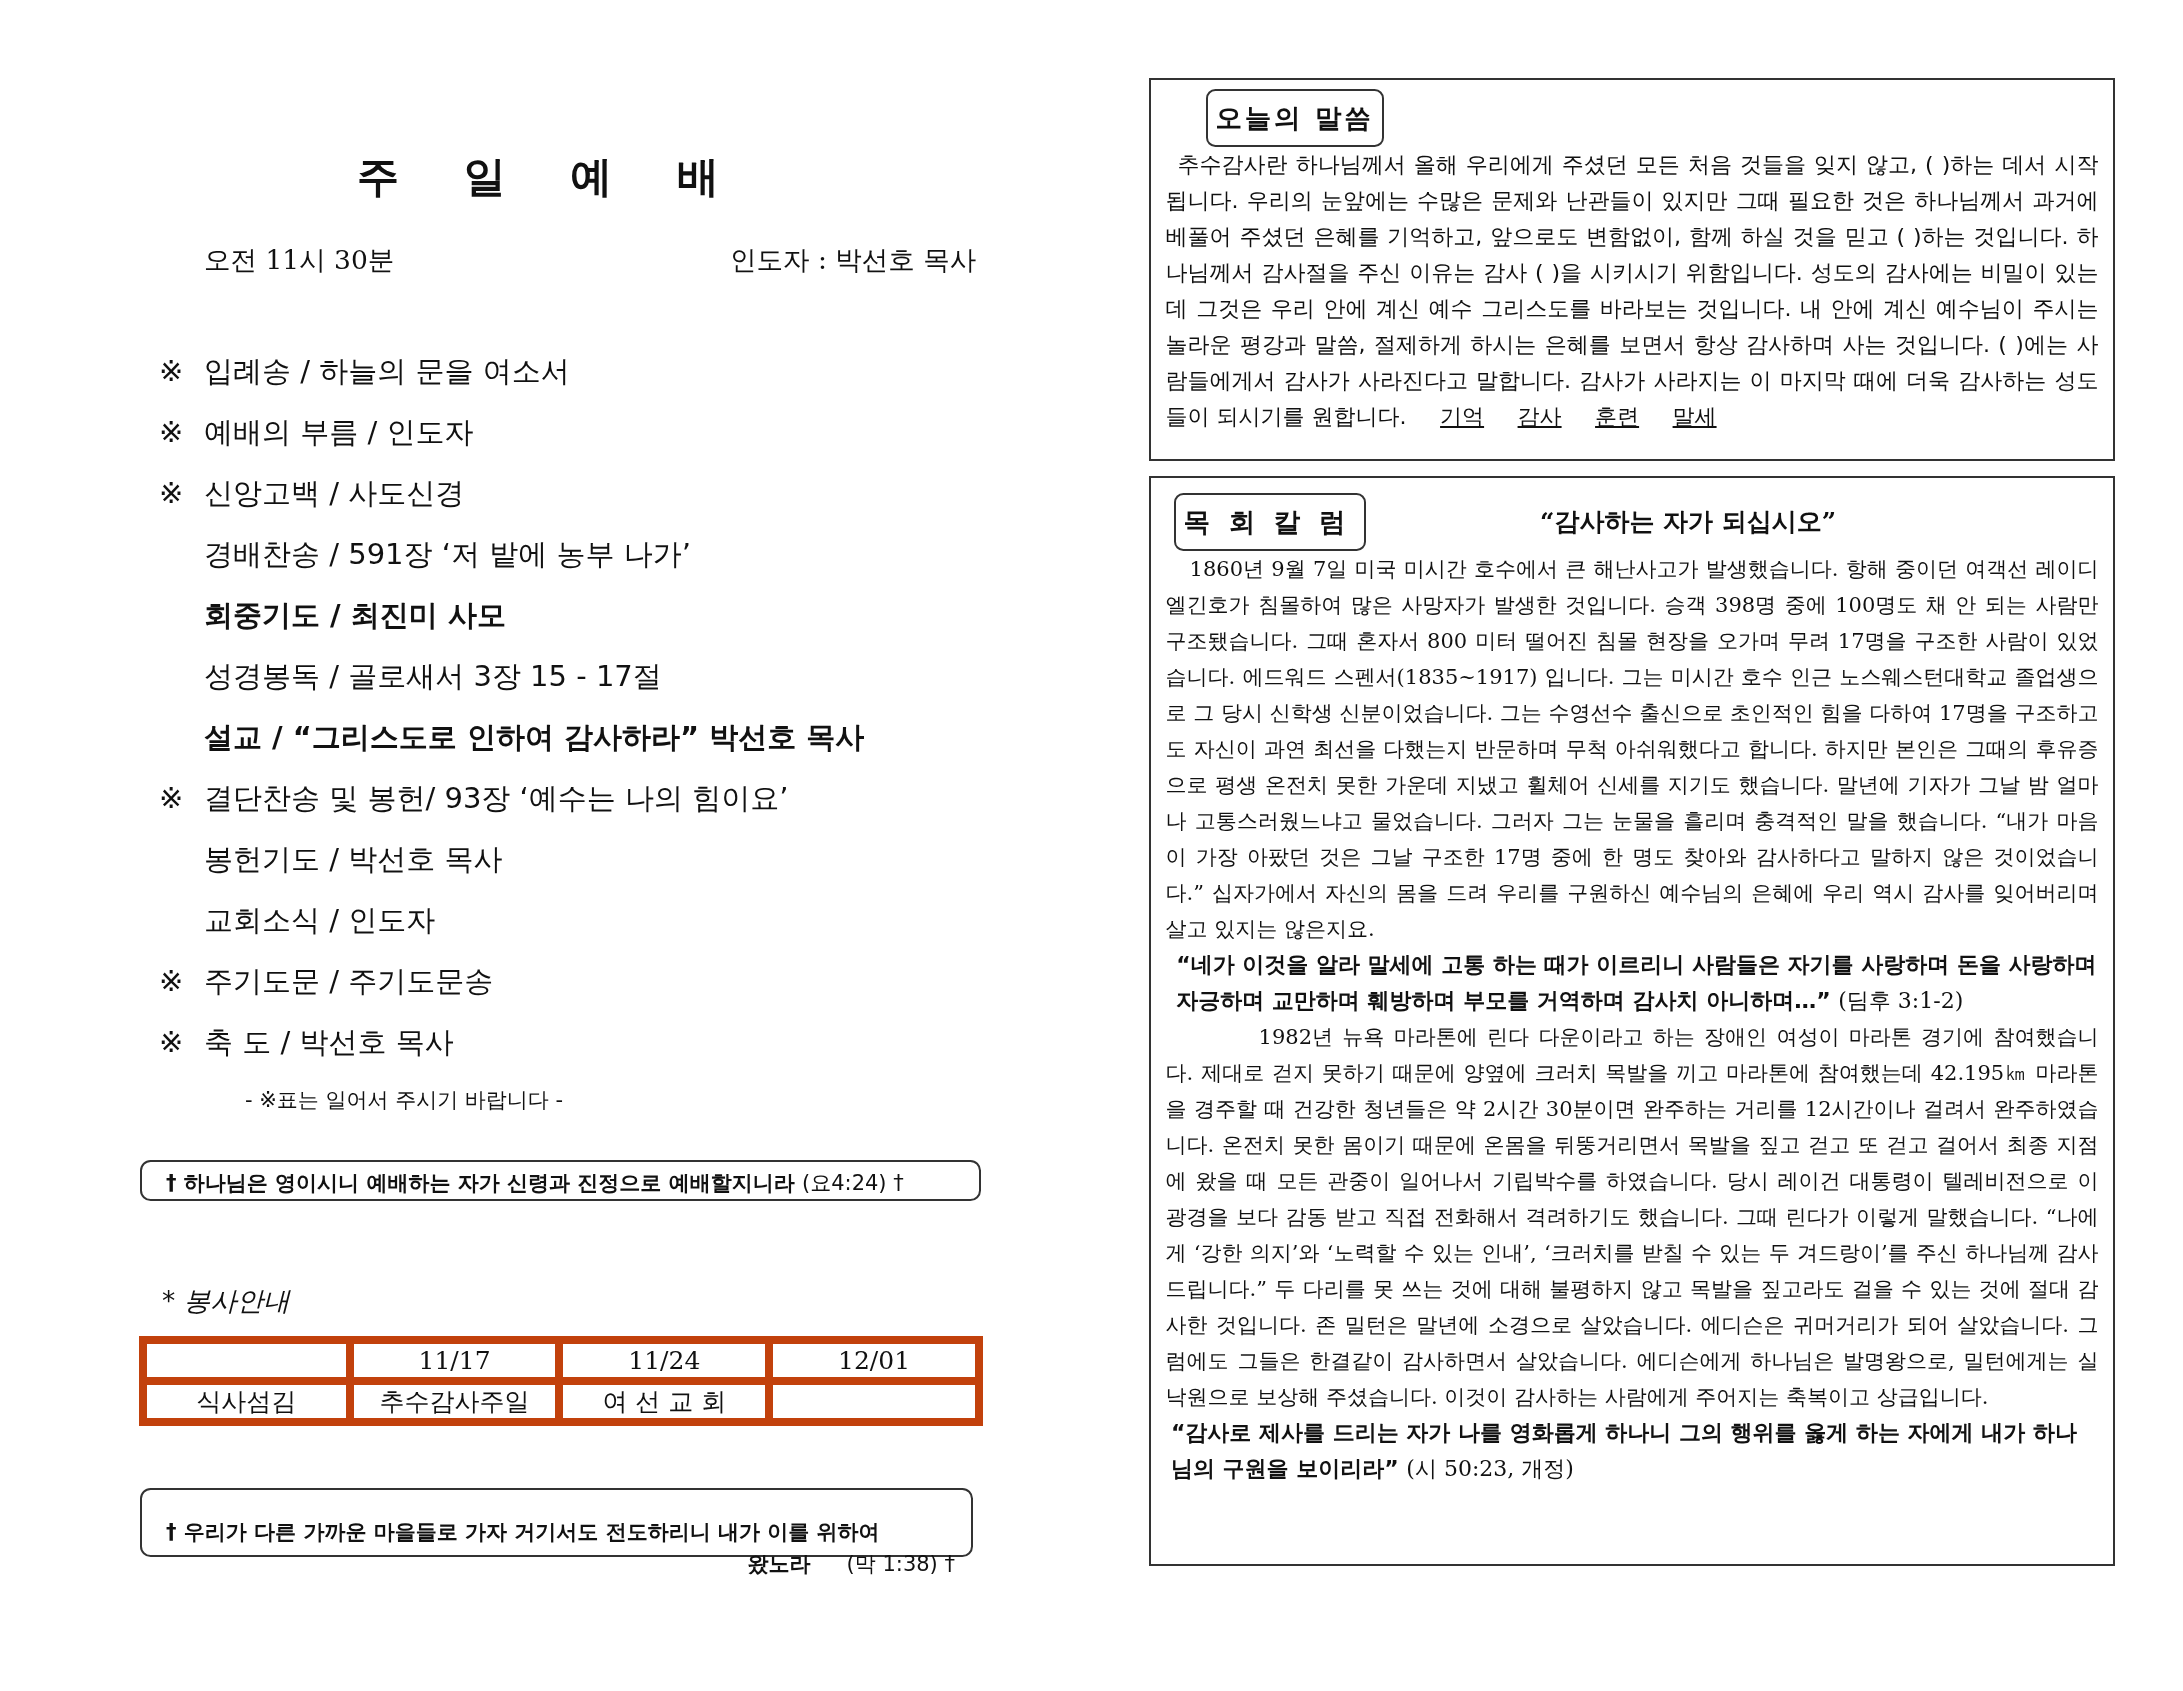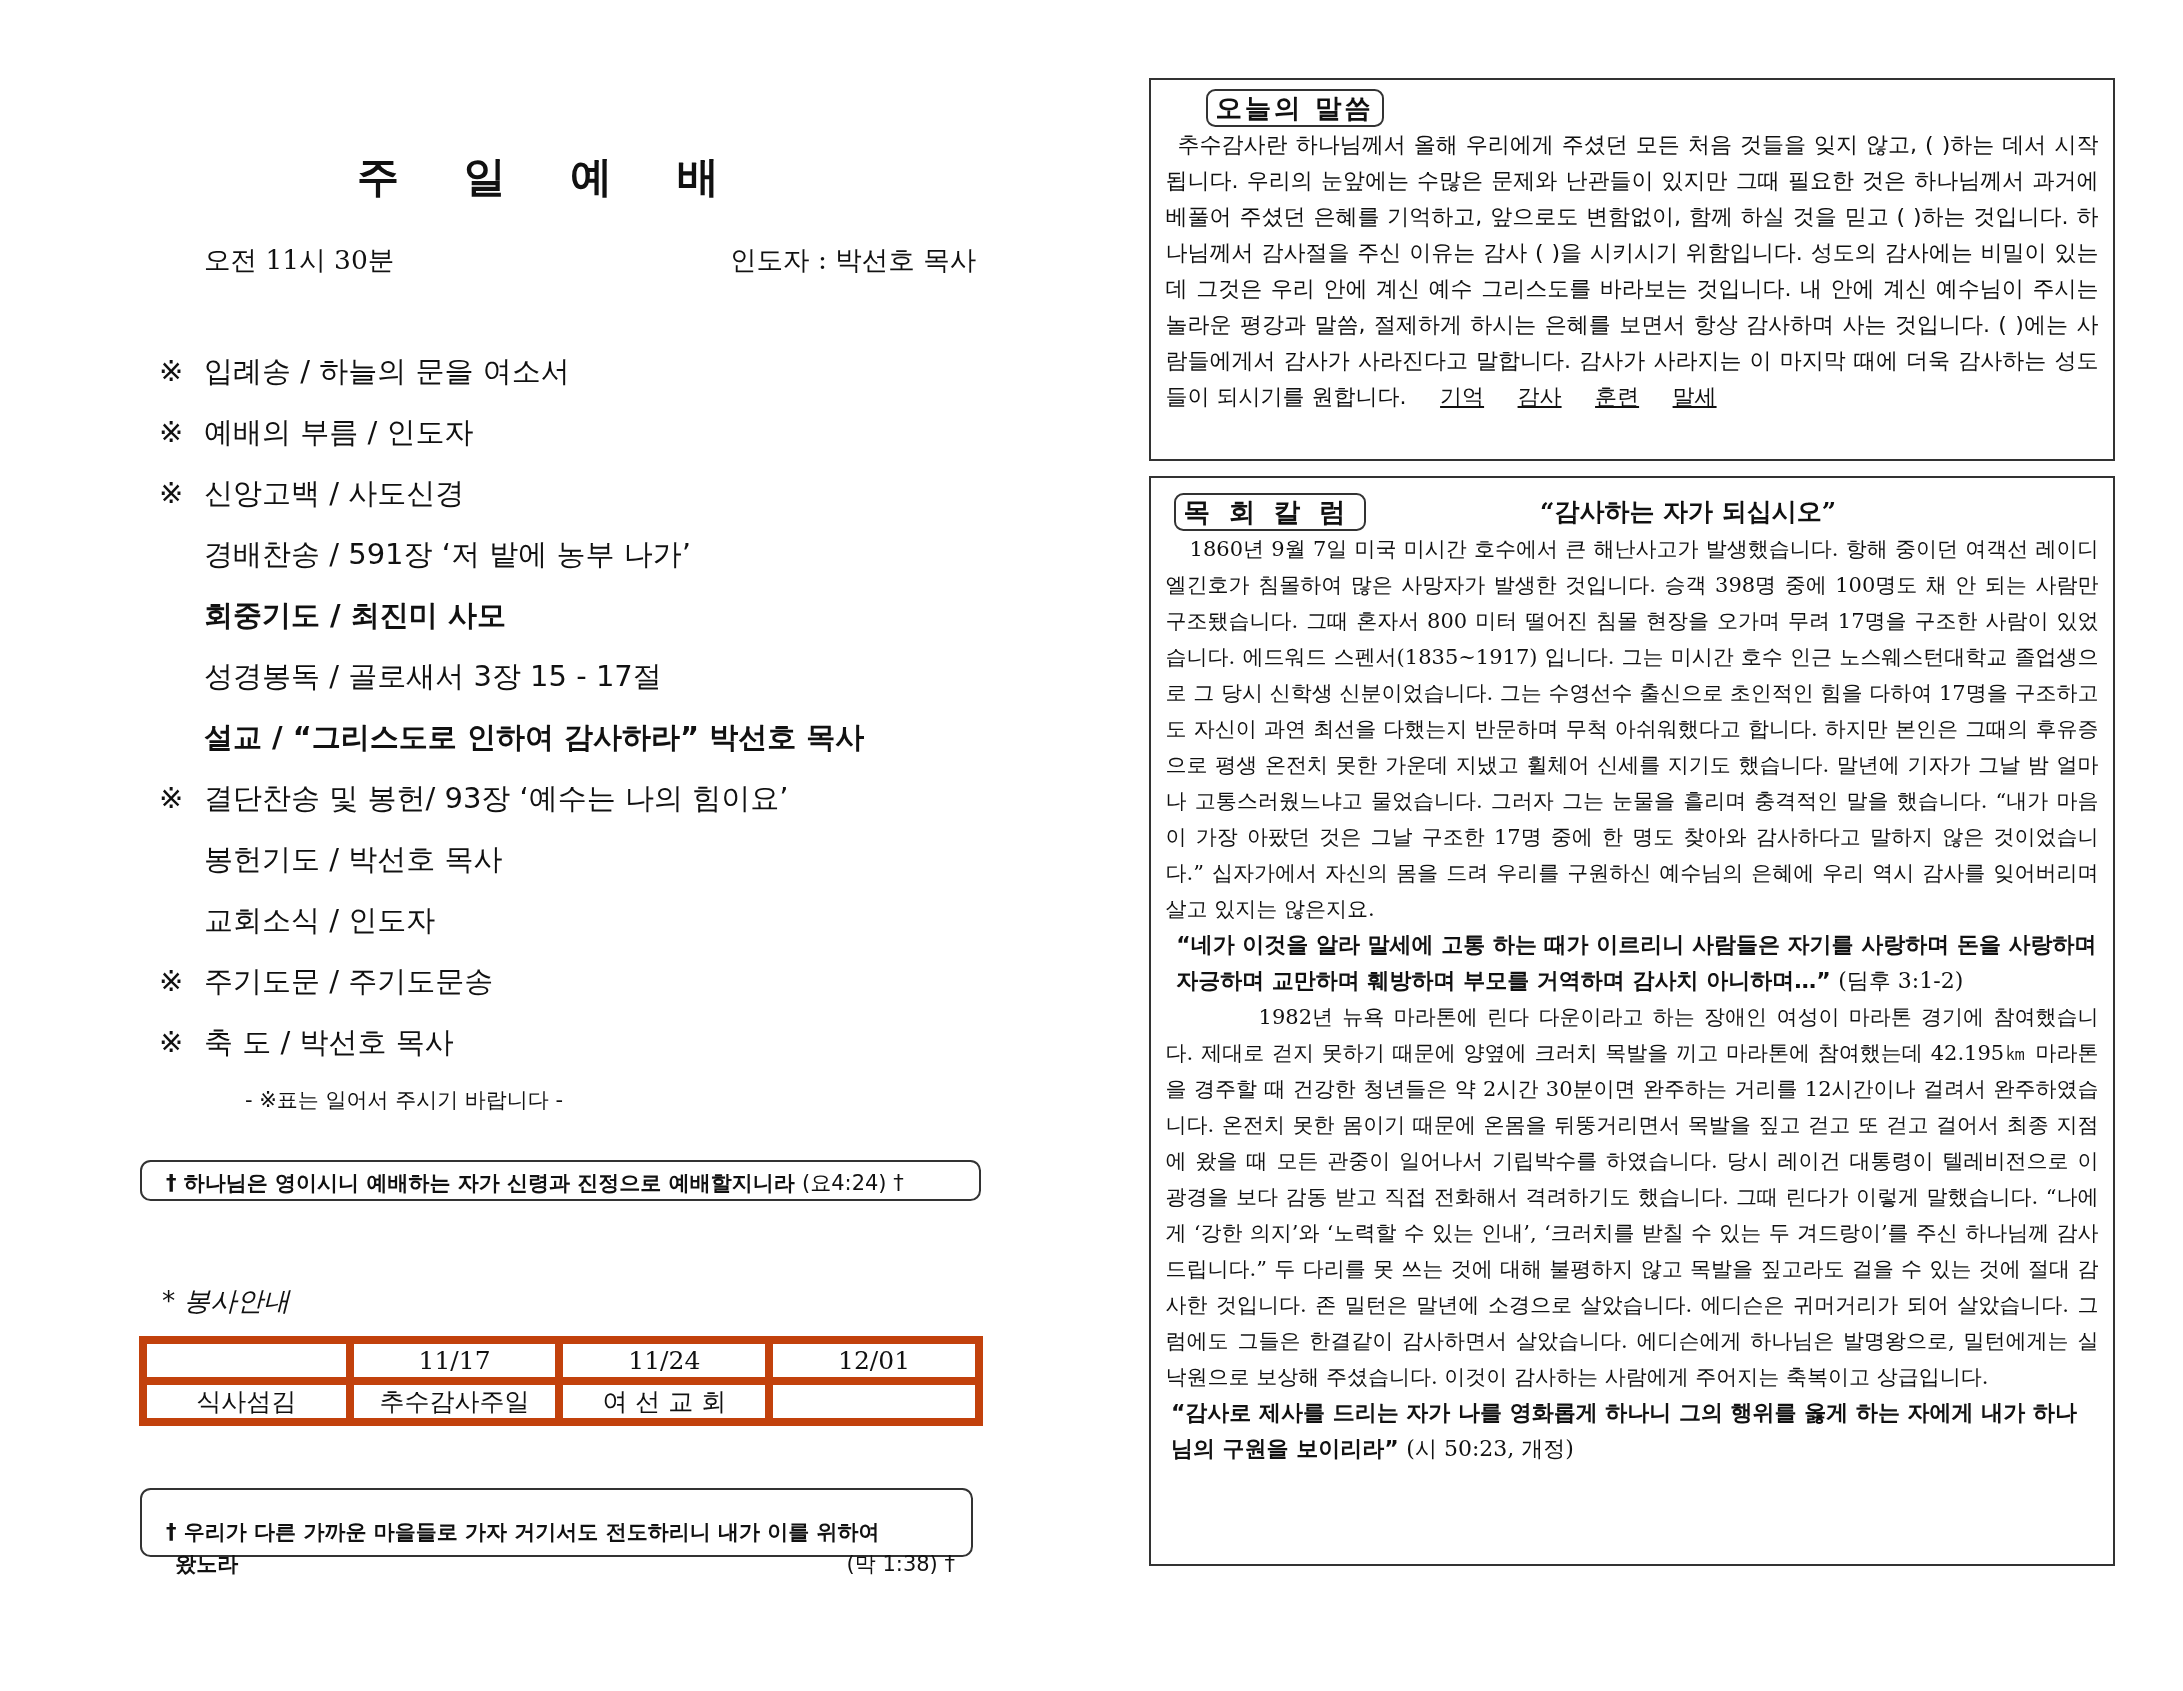--- a/index.html
+++ b/index.html
@@ -15,26 +15,26 @@
     .notice { left:245px; top:1086px; font-size:21px; }
     .verse-box { border:2px solid #333; border-radius:10.6px; font-weight:bold; font-size:21px; box-sizing:border-box; }
     .verse1 { left:140px; top:1160px; width:841px; height:41px; padding:6.6px 9.3px 0 24px; white-space:nowrap; }
     .verse1 .ref { font-weight:normal; }
     .service-head { left:162px; top:1283px; font-size:26.5px;font-style:italic; }
     table.service { position:absolute; left:139px; top:1336px; width:844px; border-collapse:collapse; font-family:"DejaVu Serif", serif; font-size:25px; }
     table.service td { border:8px solid #c2410c; text-align:center; height:33px; padding:0; }
     table.service td.c0 { width:211px; }
     table.service td.c1, table.service td.c2, table.service td.c3 { width:211px; }
     .verse2 { left:140px; top:1488px; width:833px; height:69px; padding:26px 16px 0 24px; line-height:32px; }
-    .verse2 .ref-line { display:flex; justify-content:space-between; }
+    .verse2 .ref-line { display:flex; justify-content:flex-end;gap:36px; }
     .verse2 .ref { font-weight:normal; }
     .panel { border:2px solid #333; box-sizing:border-box; }
     .word-panel { left:1149px; top:78px; width:966px; height:383px; padding:9.3px 14.6px 0 14.6px; }
     .column-panel { left:1149px; top:476px; width:966px; height:1090px; padding:14.6px 14.6px 0 14.6px; }
-    .label-box { display:inline-block; border:2px solid #333; border-radius:9.3px; padding:1px 8px; font-weight:bold; font-size:26.5px; line-height:32px; }
+    .label-box { display:inline-block; border:2px solid #333; border-radius:9.3px; padding:11px 8px; font-weight:bold; font-size:26.5px; line-height:32px; }
     .word-panel .label-box { margin-left:40px; letter-spacing:2.7px; }
     .column-panel .label-box { margin-left:8px; letter-spacing:18.6px; padding-right:0; }
     .para { font-size:22px; line-height:36px; text-align:justify; text-align-last:left; }
     .para-serif { font-family:"DejaVu Serif", serif; font-size:21px; line-height:36px; text-align:justify; }
     .col-head { display:flex; align-items:center; }
     .col-title { margin-left:174px; font-weight:bold; font-size:25px; font-family:"DejaVu Serif", serif; }
     .answers span { text-decoration:underline; margin-left:26.5px; }
     .quote { font-weight:bold; font-size:22px; line-height:36px; font-family:"DejaVu Sans", sans-serif; }
     .quote .ref { font-weight:normal; font-family:"DejaVu Serif", serif;text-align:right; }
     .indent-big { text-indent:93px; }

